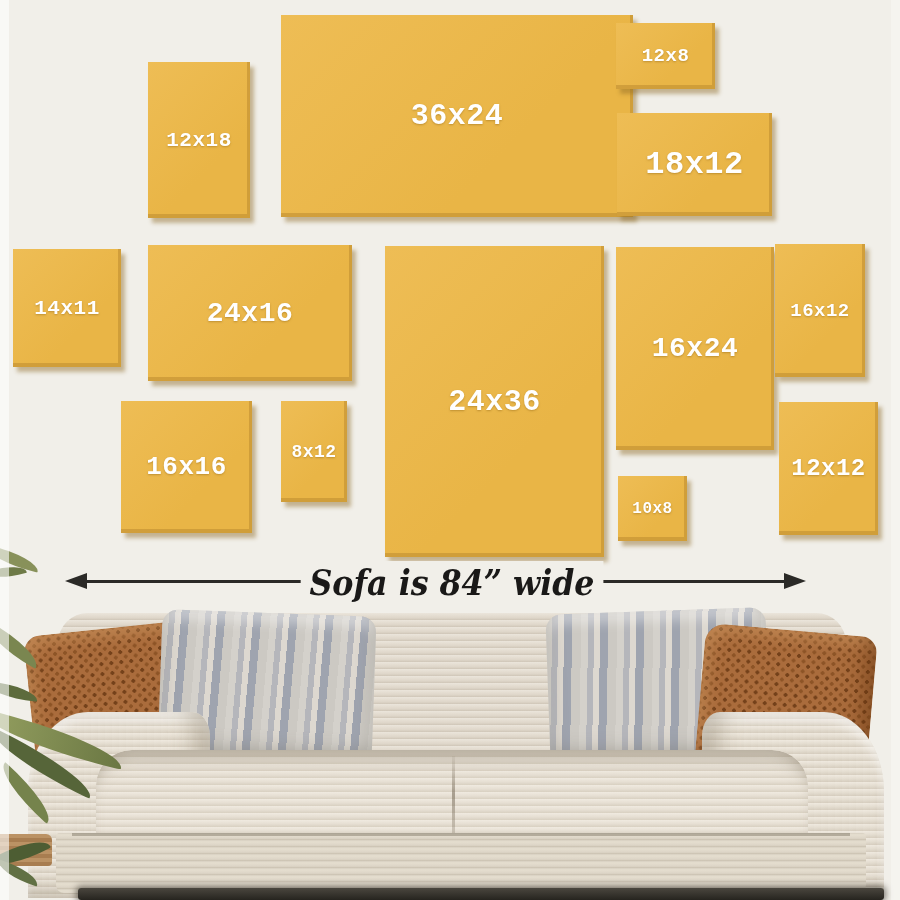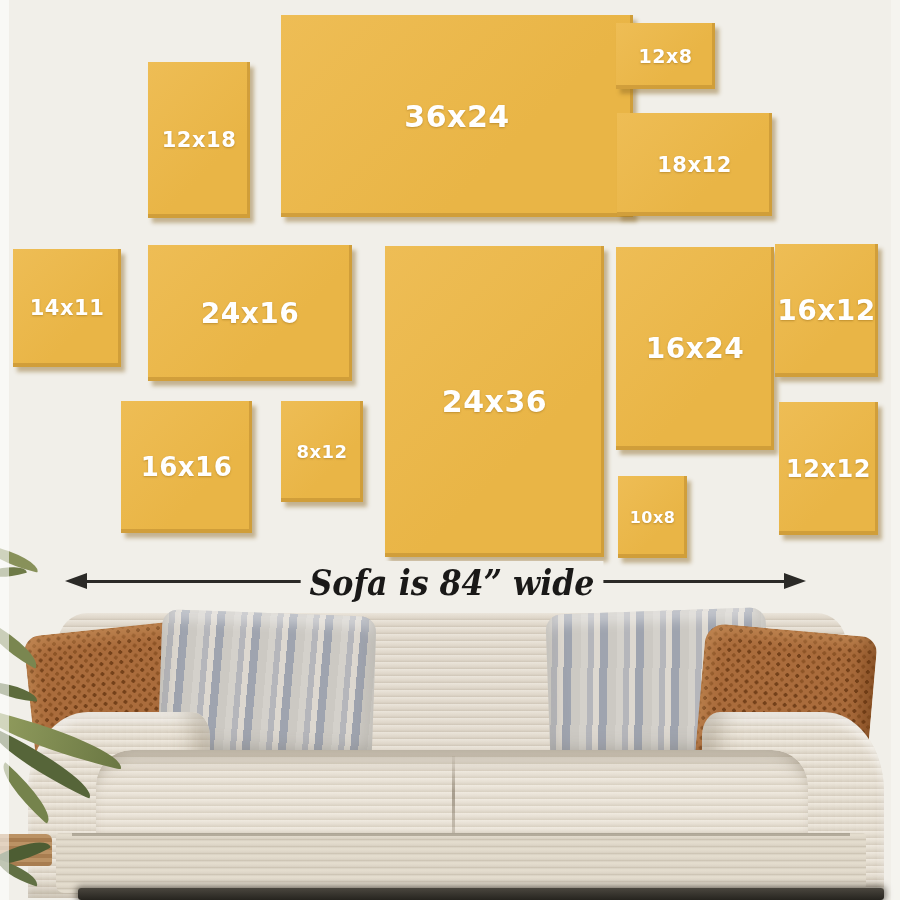--- a/index.html
+++ b/index.html
@@ -8,21 +8,21 @@
   .edge-strip{position:absolute;top:0;bottom:0;width:9px;background:rgba(255,255,255,.6);z-index:8;}
   .edge-strip.left{left:0;}
   .edge-strip.right{right:0;opacity:.5;}
 
   
   .frame{
     position:absolute;display:flex;align-items:center;justify-content:center;
     background:linear-gradient(135deg,var(--frame-fill-light,#eebd55),var(--frame-fill,#e9b546) 65%);
     box-shadow:4px 5px 4px rgba(139,104,36,.45), inset -3px -4px 0 rgba(187,138,48,.55);
     color:var(--frame-text,#fff);font-weight:bold;letter-spacing:.5px;
-    text-shadow:0 1px 2px rgba(150,105,25,.5);z-index:2;
+    text-shadow:0 1px 2px rgba(150,105,25,.5);z-index:2;font-family:Liberation Mono, monospace;
   }
 
   
   .ruler{position:absolute;left:0;width:900px;height:0;z-index:9;}
   .ruler-line{position:absolute;top:-1px;height:3px;background:var(--arrow,#2b2a27);border-radius:2px;}
   .arrowhead{position:absolute;top:-8px;width:0;height:0;border-top:8px solid transparent;border-bottom:8px solid transparent;}
   .arrowhead.left{border-right:22px solid var(--arrow,#2b2a27);}
   .arrowhead.right{border-left:22px solid var(--arrow,#2b2a27);}
   .ruler-label{
     position:absolute;top:1px;transform:translate(-50%,-50%) scaleX(.88);
@@ -103,45 +103,45 @@
   <div id="frames-layer">
       <div class="frame" style="left: 148px; top: 62px; width: 102px; height: 156px; font-size: 21px;">
         <span>12x18</span>
       </div>
       <div class="frame" style="left: 281px; top: 15px; width: 352px; height: 202px; font-size: 30px;">
         <span>36x24</span>
       </div>
       <div class="frame" style="left: 616px; top: 23px; width: 99px; height: 66px; font-size: 19px;">
         <span>12x8</span>
       </div>
-      <div class="frame" style="left: 617px; top: 113px; width: 155px; height: 103px; font-size: 21px;">
+      <div class="frame" style="left: 617px; top: 113px; width: 155px; height: 103px; font-size: 32px;">
         <span>18x12</span>
       </div>
       <div class="frame" style="left: 13px; top: 249px; width: 108px; height: 118px; font-size: 21px;">
         <span>14x11</span>
       </div>
       <div class="frame" style="left: 148px; top: 245px; width: 204px; height: 136px; font-size: 28px;">
         <span>24x16</span>
       </div>
       <div class="frame" style="left: 385px; top: 246px; width: 219px; height: 311px; font-size: 30px;">
         <span>24x36</span>
       </div>
       <div class="frame" style="left: 616px; top: 247px; width: 158px; height: 203px; font-size: 28px;">
         <span>16x24</span>
       </div>
-      <div class="frame" style="left: 775px; top: 244px; width: 103px; height: 133px; font-size: 28px;">
+      <div class="frame" style="left: 775px; top: 244px; width: 90px; height: 133px; font-size: 19px;">
         <span>16x12</span>
       </div>
       <div class="frame" style="left: 121px; top: 401px; width: 131px; height: 132px; font-size: 26px;">
         <span>16x16</span>
       </div>
-      <div class="frame" style="left: 281px; top: 401px; width: 82px; height: 101px; font-size: 18px;">
+      <div class="frame" style="left: 281px; top: 401px; width: 66px; height: 101px; font-size: 18px;">
         <span>8x12</span>
       </div>
-      <div class="frame" style="left: 618px; top: 476px; width: 69px; height: 82px; font-size: 16px;">
+      <div class="frame" style="left: 618px; top: 476px; width: 69px; height: 65px; font-size: 16px;">
         <span>10x8</span>
       </div>
       <div class="frame" style="left: 779px; top: 402px; width: 99px; height: 133px; font-size: 24px;">
         <span>12x12</span>
       </div>
     </div>
 
   <div class="ruler" id="ruler" style="top: 581px;">
     <div class="arrowhead left" id="arrow-left" style="left: 65px;"></div>
     <div class="ruler-line" id="ruler-line" style="left: 83px; width: 705px;"></div>

